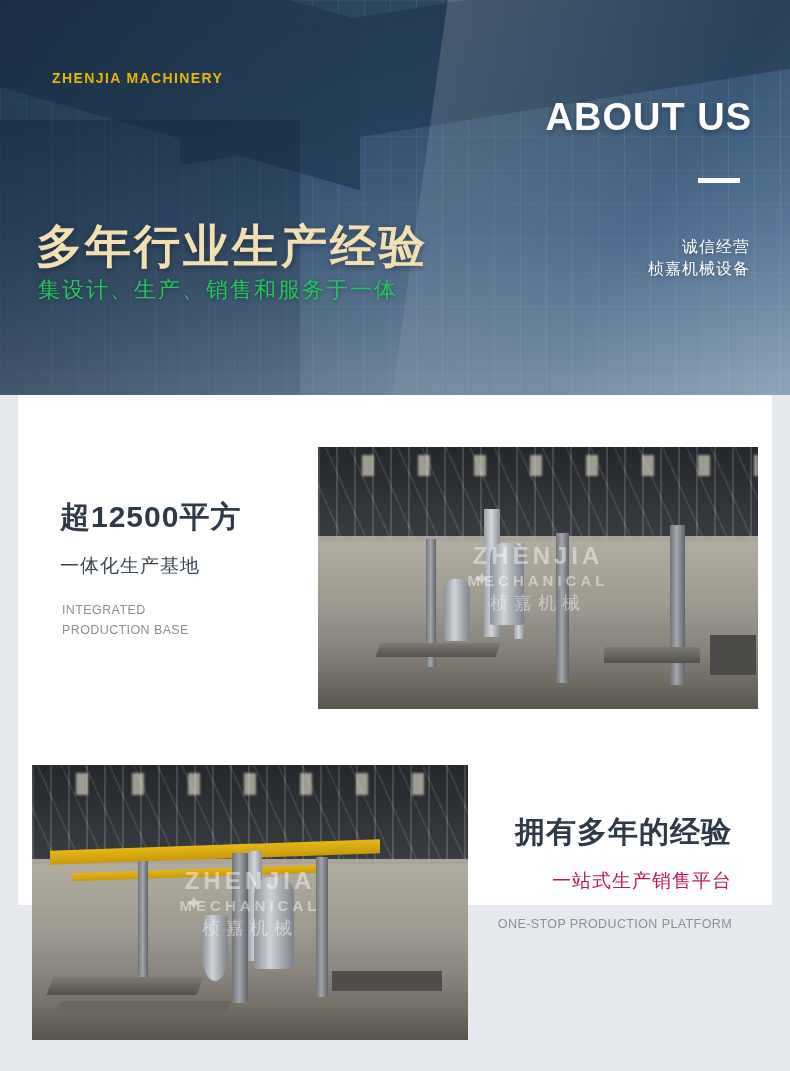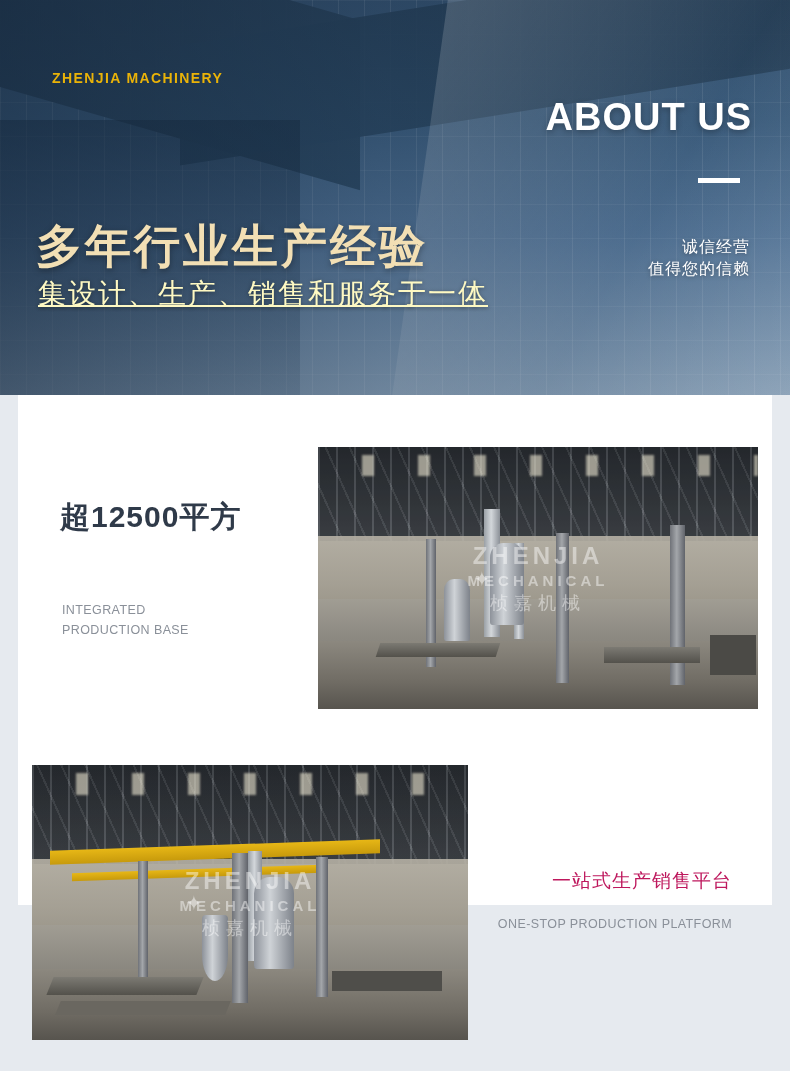--- a/index.html
+++ b/index.html
@@ -111,25 +111,24 @@
     color: #f2dfb4;
     font-size: 46px;
     font-weight: bold;
     letter-spacing: 3px;
     text-shadow: 0 2px 6px rgba(0,0,0,.35);
     margin-top: 24px;
   }
   .subline {
     position: absolute;
     left: 38px; top: 275px;
-    color: #fef9c3;
-    font-size: 28px;
+    color: #22c55e;
+    font-size: 22px;
     letter-spacing: 2px;
     text-shadow: 0 1px 4px rgba(0,0,0,.4);
-    text-decoration: underline;
   }
   .about-en {
     position: absolute;
     right: 38px; top: 96px;
     color: #ffffff;
     font-size: 38px;
     font-weight: bold;
     letter-spacing: 1px;
     text-shadow: 0 2px 6px rgba(0,0,0,.3);
   }
@@ -312,27 +311,28 @@
     <div class="hero-overlay"></div>
 
     <div class="brand-en">ZHENJIA MACHINERY</div>
     <div class="headline2">多年行业生产经验</div>
     <div class="subline">集设计、生产、销售和服务于一体</div>
 
     <div class="about-en">ABOUT US</div>
     <div class="about-rule"></div>
     <div class="about-cn">
       <div>诚信经营</div>
-      <div>值得您的信赖</div>
+      <div>桢嘉机械设备</div>
     </div>
   </div>
 
   <div class="card">
 
     <div class="b1-title">超12500平方</div>
+    <div class="b1-sub">一体化生产基地</div>
     <div class="b1-en">
       <div>INTEGRATED</div>
       <div>PRODUCTION BASE</div>
     </div>
 
     <div class="photo photo1">
       <div class="factory">
         <div class="roof-truss"></div>
         <div class="roof-lights"></div>
         <div class="wall-far"></div>
@@ -384,18 +384,19 @@
 
         <div class="wm">
           <span class="wm-star">✦</span>
           <div class="wm-l1">ZHENJIA</div>
           <div class="wm-l2">MECHANICAL</div>
           <div class="wm-l3">桢嘉机械</div>
         </div>
       </div>
     </div>
 
+    <div class="b2-title">拥有多年的经验</div>
     <div class="b2-sub">一站式生产销售平台</div>
     <div class="b2-en">ONE-STOP PRODUCTION PLATFORM</div>
   </div>
 
   <div class="bottom-strip"></div>
 </div>
 
 </body></html>

